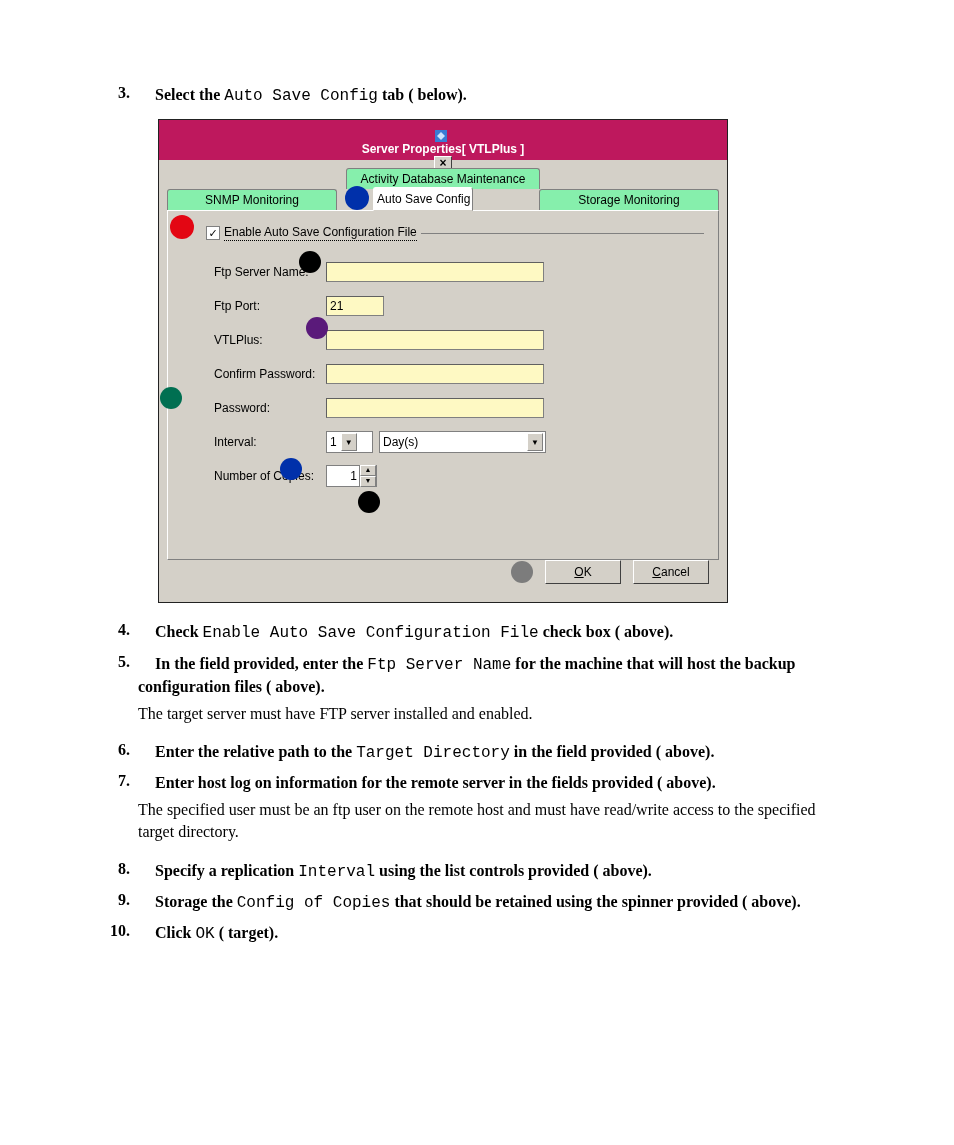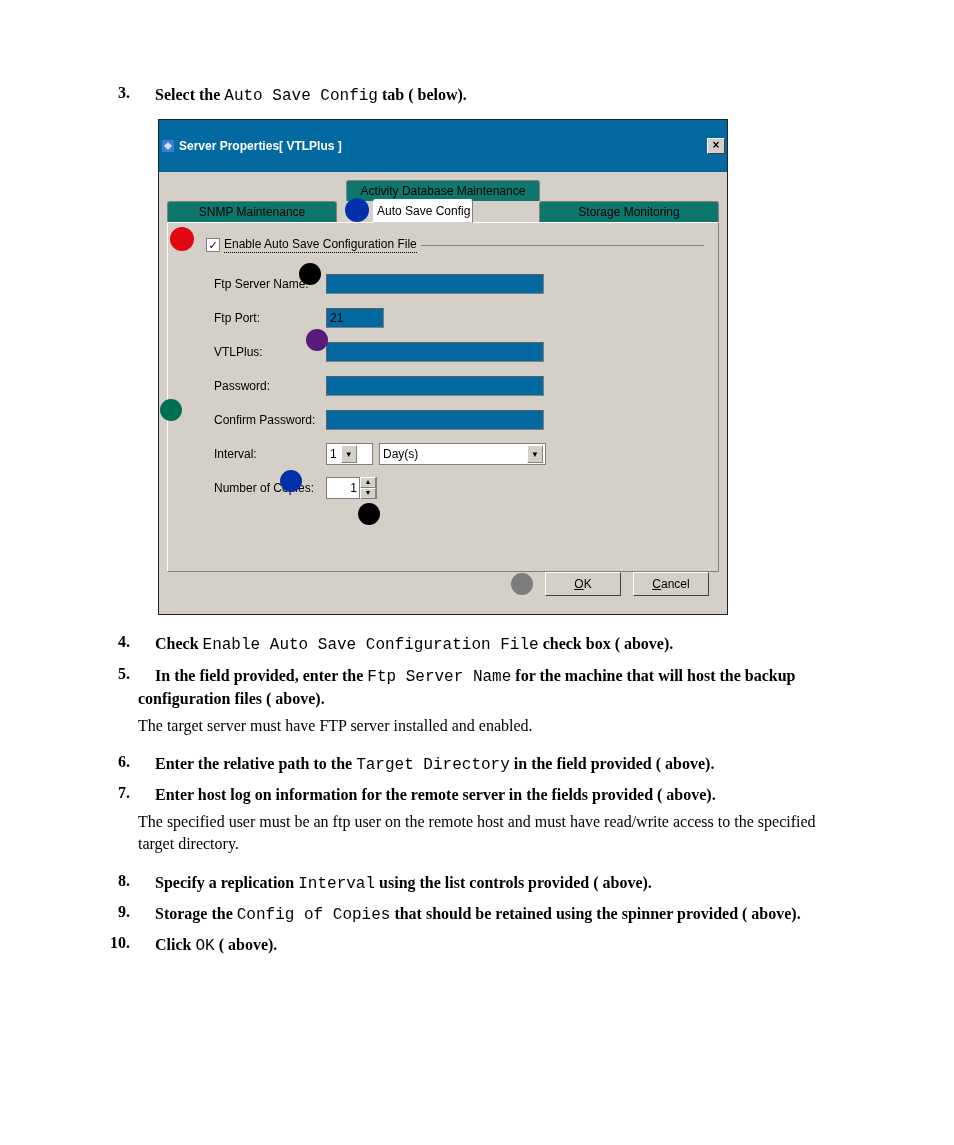--- a/index.html
+++ b/index.html
@@ -52,24 +52,25 @@
     border: 1px solid #222;
     background: #d4d0c8;
     font-family: Tahoma, Arial, sans-serif;
     font-size: 12px;
     color: #000;
   }
   .titlebar {
     display: flex;
     align-items: center;
     height: 20px;
-    background: #0369a1;
+    background: #be185d;
     color: #fff;
     font-weight: bold;
-    padding: 16px 2px;
+    padding: 10px 2px;
+    flex-direction: column;
   }
   .tb-icon {
     width: 14px; height: 14px;
     margin-right: 4px;
     display: inline-flex;
     align-items: center; justify-content: center;
   }
   .tb-title { flex: 1; font-size: 12px; }
   .tb-close {
     width: 16px; height: 14px;
@@ -91,21 +92,21 @@
     position: relative;
   }
   .top-tab-row {
     display: flex;
     justify-content: center;
     height: 20px;
   }
   .tab {
     border: 1px solid #808080;
     border-bottom: none;
-    background: #0f766e;
+    background: #86efac;
     height: 20px;
     padding: 0 14px;
     font-size: 12px;
     display: flex;
     align-items: center;
     border-top-left-radius: 3px;
     border-top-right-radius: 3px;
     color: #000;
   }
   .tab-row2 {
@@ -180,21 +181,21 @@
   }
   .form-row .lbl {
     width: 112px;
     font-size: 12px;
   }
   .txt {
     height: 18px;
     border: 1px solid #808080;
     border-top-color: #606060;
     border-left-color: #606060;
-    background: #0369a1;
+    background: #fef9c3;
     padding: 0 3px;
     font-family: Tahoma, Arial, sans-serif;
     font-size: 12px;
   }
   .txt.w-210 { width: 210px; }
   .txt.w-56  { width: 50px; }
   .sel {
     height: 20px;
     border: 1px solid #808080;
     background: #fff;
@@ -291,21 +292,21 @@
         </span>
         <span class="tb-title">Server Properties[ VTLPlus ]</span>
         <span class="tb-close">×</span>
       </div>
       <div class="dlg-body">
         <div class="tabs-area">
           <div class="top-tab-row">
             <div class="tab">Activity Database Maintenance</div>
           </div>
           <div class="tab-row2">
-            <div class="tab" style="width:140px;justify-content:center">SNMP Maintenance</div>
+            <div class="tab" style="width:140px;justify-content:center">SNMP Monitoring</div>
             <div style="position:relative;display:flex;align-items:center">
               <div class="marker tab-blue" style="position:relative;margin:0 4px 0 8px"></div>
               <div class="tab sel">Auto Save Config</div>
             </div>
             <div class="spacer"></div>
             <div class="tab" style="width:150px;justify-content:center">Storage Monitoring</div>
           </div>
           <div class="tab-panel">
             <div class="marker mA"></div>
             <div class="marker mB"></div>
@@ -329,25 +330,25 @@
               </div>
               <div class="form-row">
                 <div class="lbl">Ftp Port:</div>
                 <input class="txt w-56" value="21" style="">
               </div>
               <div class="form-row">
                 <div class="lbl">VTLPlus:</div>
                 <input class="txt w-210" value="" style="">
               </div>
               <div class="form-row">
+                <div class="lbl">Confirm Password:</div>
+                <input type="password" class="txt w-210" value="" style="">
+              </div>
+              <div class="form-row">
                 <div class="lbl">Password:</div>
-                <input type="password" class="txt w-210" value="" style="">
-              </div>
-              <div class="form-row">
-                <div class="lbl">Confirm Password:</div>
                 <input type="password" class="txt w-210" value="" style="">
               </div>
               <div class="form-row">
                 <div class="lbl">Interval:</div>
                 <span class="sel" style="width:40px">
                   <span>1</span>
                   <span class="arrow">▼</span>
                 </span>
                 <span style="width:6px"></span>
                 <span class="sel" style="width:160px">
@@ -436,19 +437,19 @@
         <span class="lead">
           <span>Storage the </span><code class="mono">Config of Copies</code><span> that should be retained using the spinner provided (   above).</span>
         </span>
       </div>
     </li>
 
     <li>
       <div class="num">10.</div>
       <div class="body">
         <span class="lead">
-          <span>Click </span><code class="mono">OK</code><span> (   above).</span>
+          <span>Click </span><code class="mono">OK</code><span> (   target).</span>
         </span>
       </div>
     </li>
 
   </ol>
 </div>
 
 </body></html>

